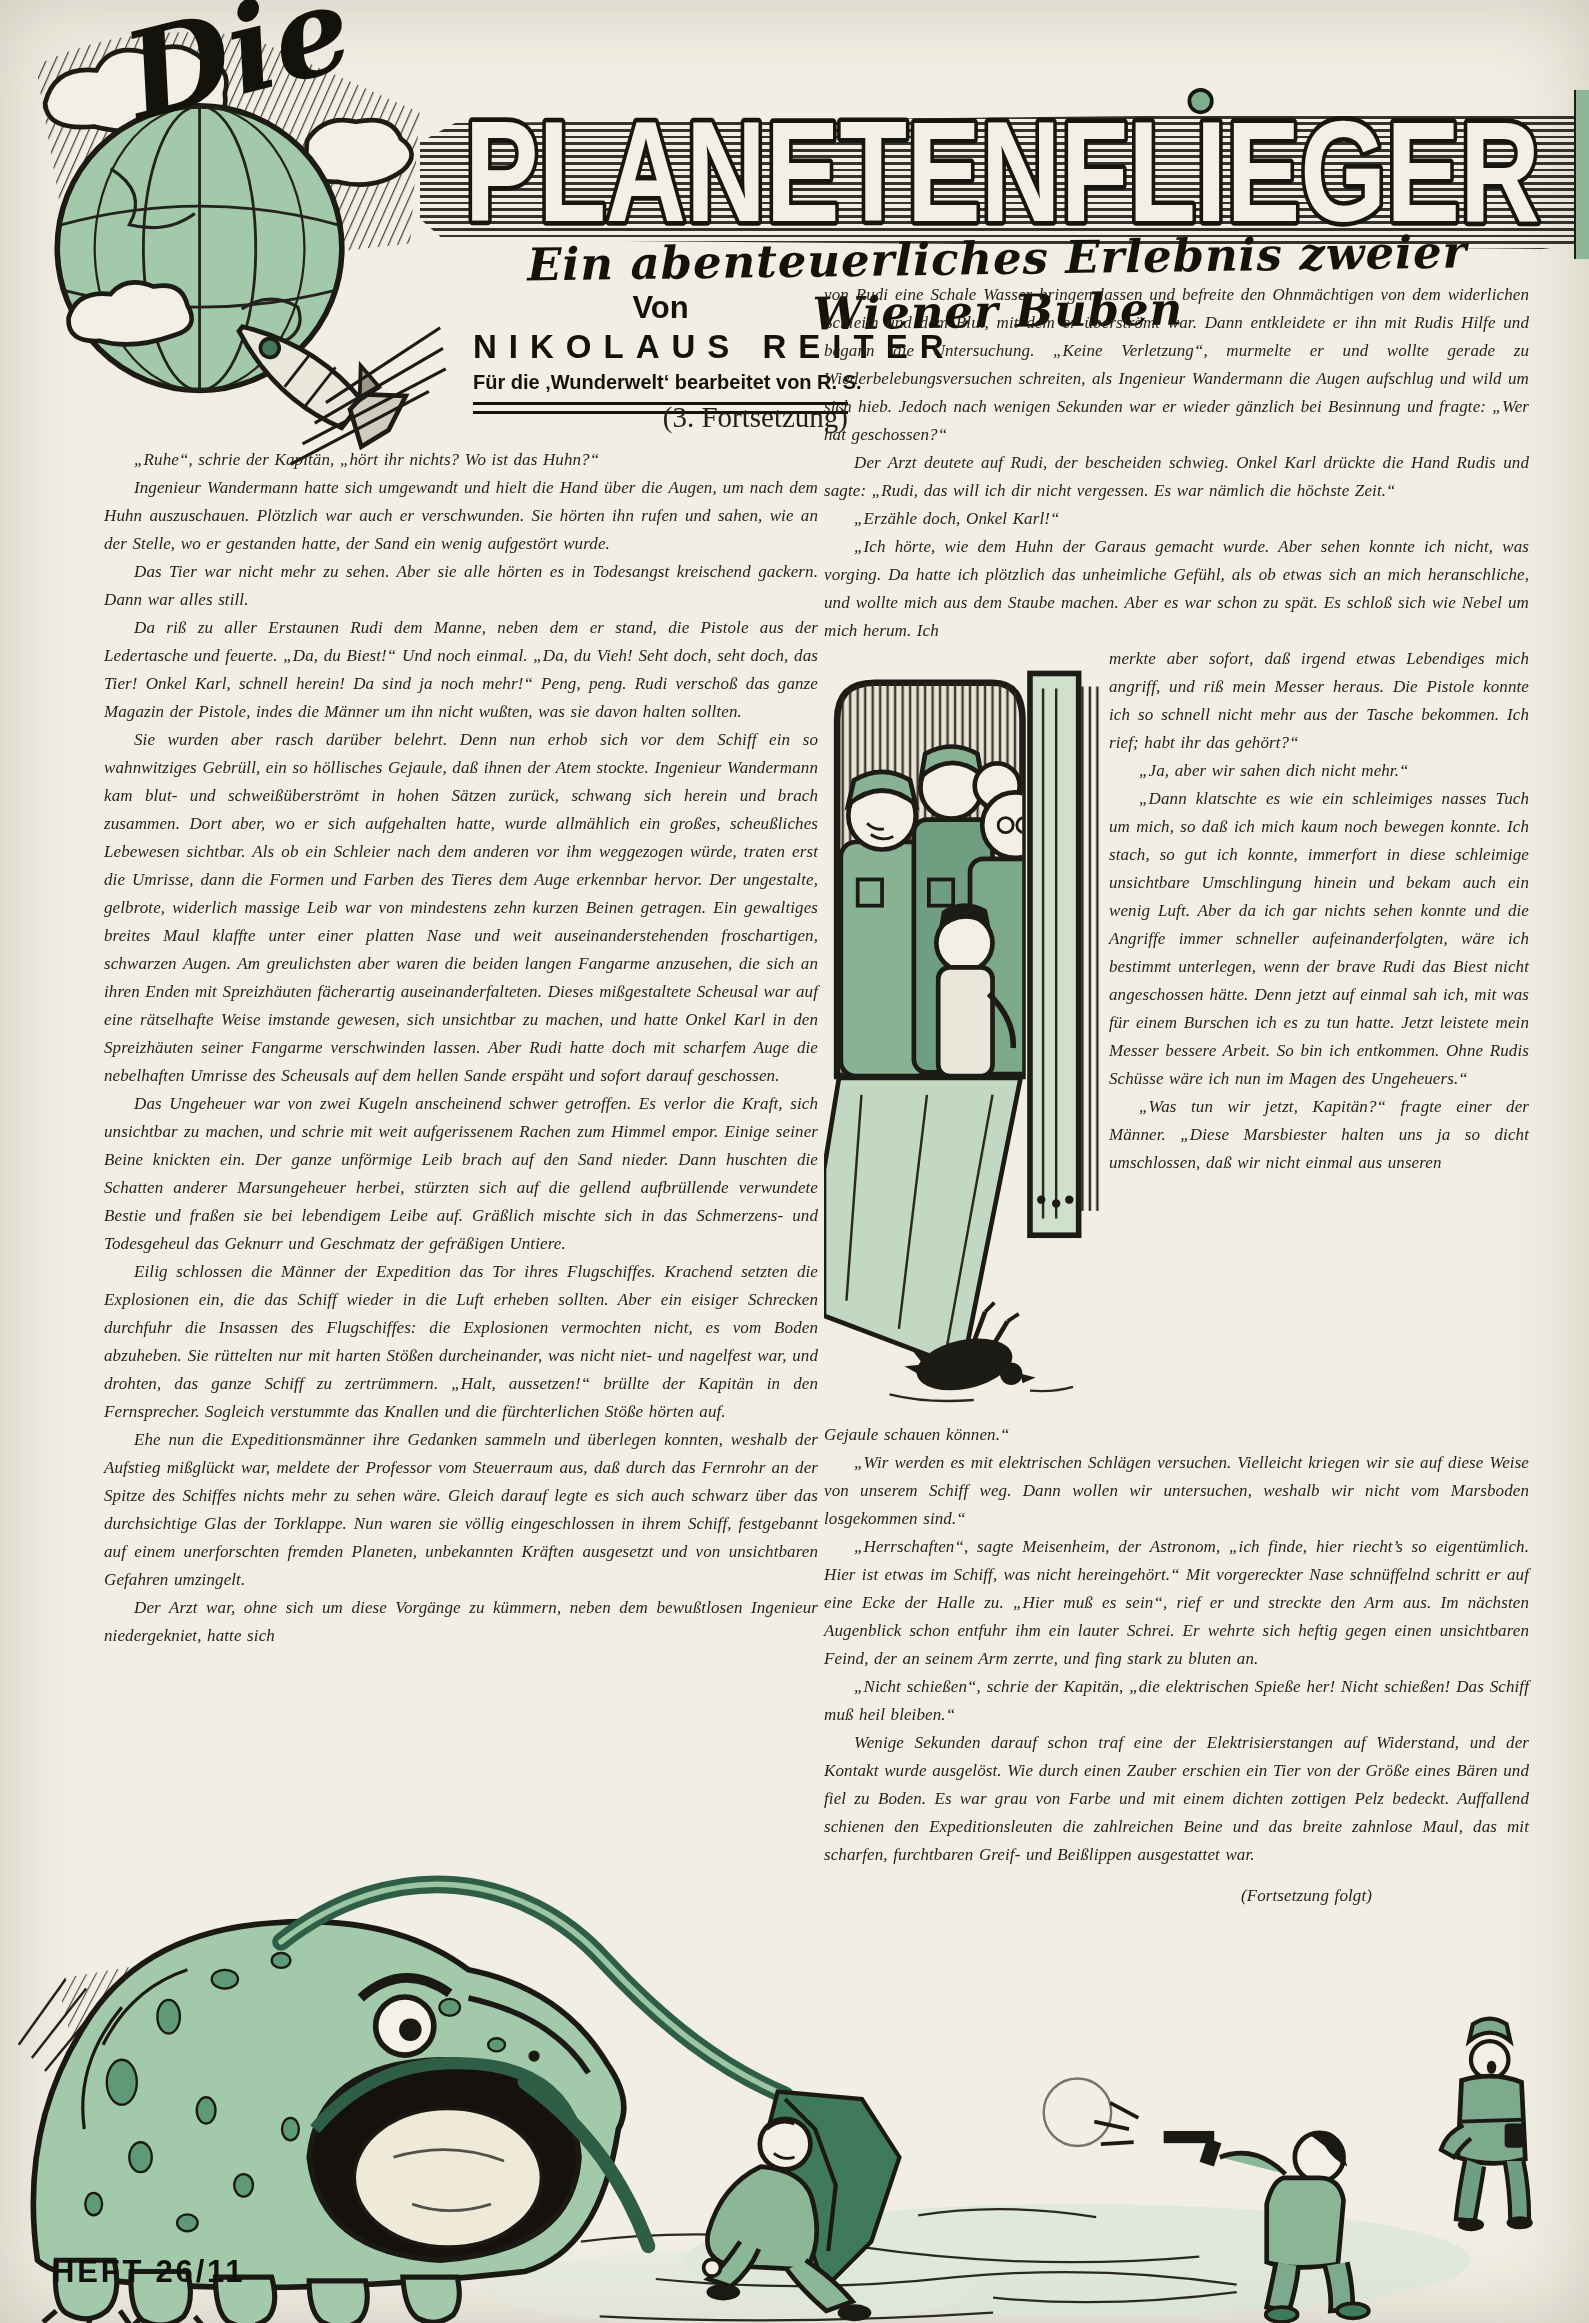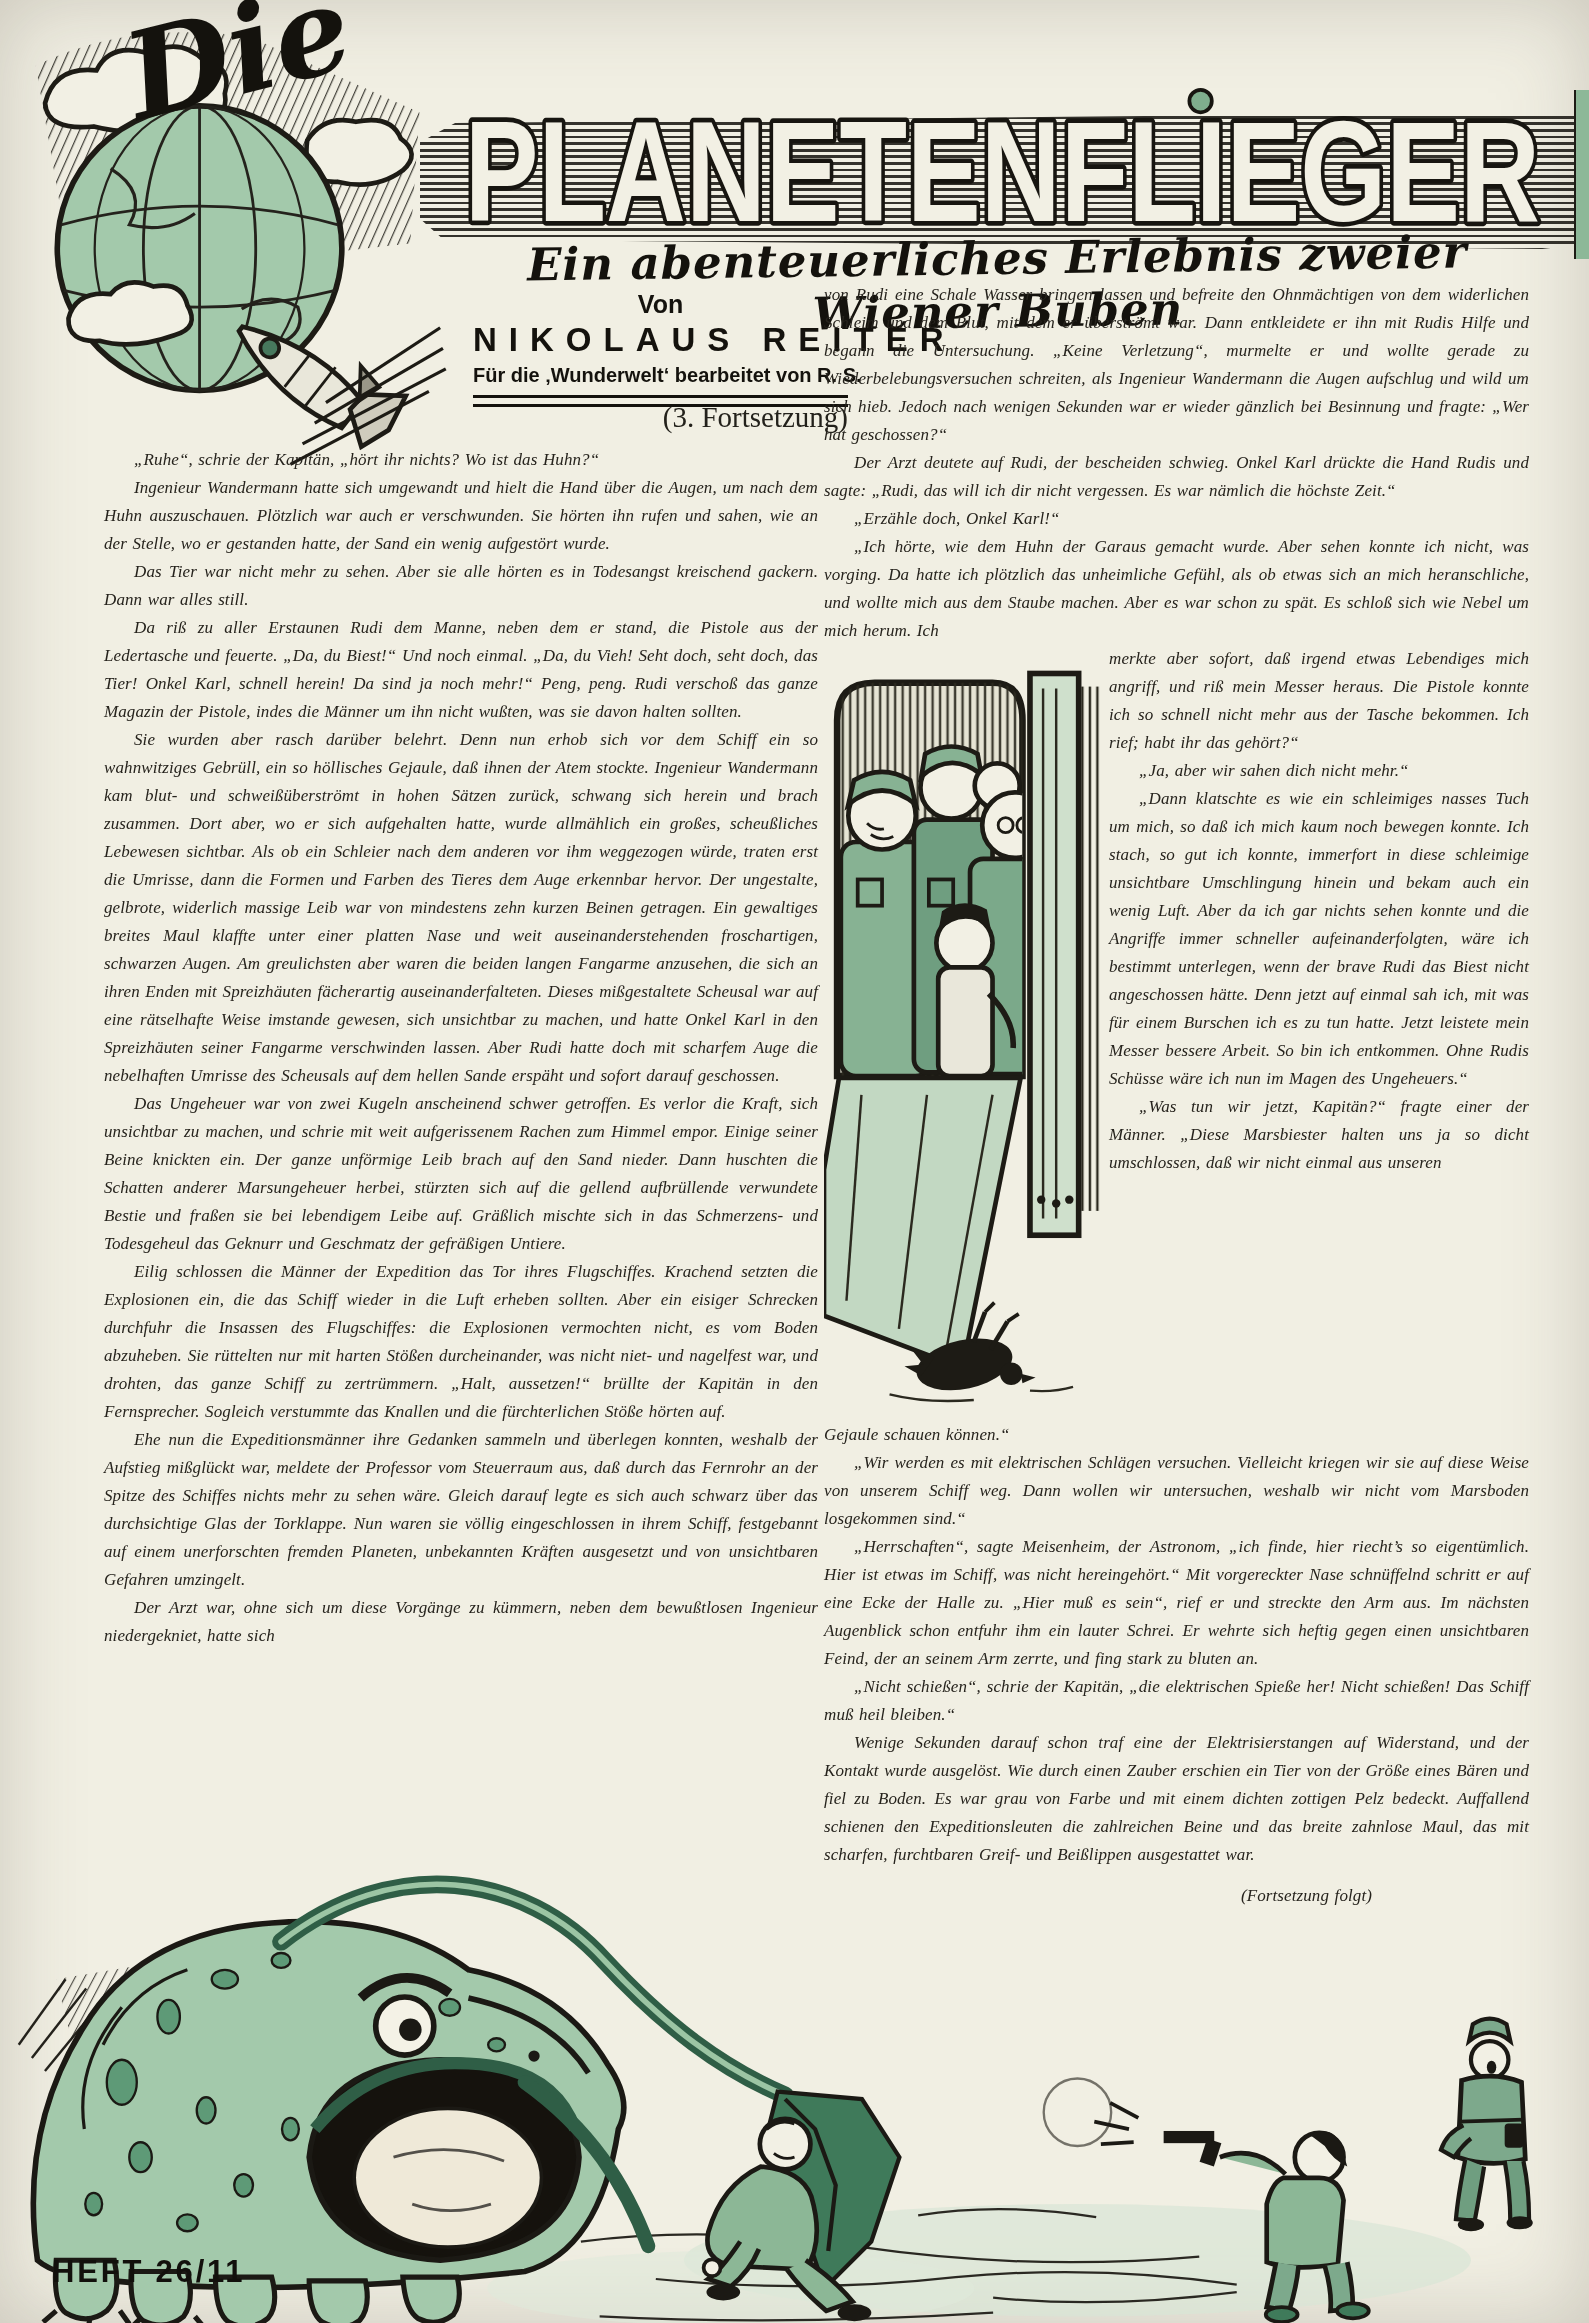--- a/index.html
+++ b/index.html
@@ -10,21 +10,21 @@
   .header-art{position:absolute;left:17px;top:0;width:440px;height:487px;}
   .title-band{position:absolute;left:420px;top:112px;width:1169px;height:137px;
       background:repeating-linear-gradient(to bottom,rgba(26,24,19,0) 0 3.7px,rgba(26,24,19,.88) 3.7px 6.6px);
       clip-path:polygon(0 22%,3% 8%,97% 0,100% 4%,100% 96%,96% 100%,2% 93%,0 78%);}
   .title-svg{position:absolute;left:412px;top:73px;width:1177px;height:187px;}
   .edge-green{position:absolute;right:0;top:90px;width:13px;height:169px;background:#8db898;border-left:2.8px solid #1d1b15;}
   .subtitle{position:absolute;left:440px;top:232px;width:1115px;text-align:center;
       font-family:"DejaVu Serif",serif;font-style:italic;font-weight:bold;font-size:45px;
       letter-spacing:0.9px;color:#14120d;transform:rotate(-.8deg);}
   .byline{position:absolute;left:473px;top:290px;width:375px;text-align:center;color:#14120d;}
-  .byline .von{font-family:"Liberation Sans",sans-serif;font-weight:bold;font-size:25px;text-align:center;}
+  .byline .von{font-family:"Liberation Sans",sans-serif;font-weight:bold;font-size:31px;text-align:center;}
   .byline .author{font-family:"Liberation Sans",sans-serif;font-weight:bold;font-size:33px;letter-spacing:12px;margin-top:1.9px;white-space:nowrap;}
   .byline .credit{font-family:"Liberation Sans",sans-serif;font-weight:bold;font-size:20px;margin-top:5.6px;white-space:nowrap;}
   .byline-rule{margin-top:7.5px;height:5.6px;border-top:3.3px solid #14120d;border-bottom:3.3px solid #14120d;}
   .installment{position:absolute;left:473px;top:401px;width:375px;text-align:right;font-size:29px;color:#23211b;}
   
   .col{position:absolute;font-size:17px;line-height:28px;text-align:justify;
        word-spacing:.07em;letter-spacing:0.1px;hyphens:auto;font-style:italic;-webkit-hyphens:auto;}
   .col p{margin:0;text-indent:30px;}
   .col p.noindent{text-indent:0;}
   .col-left{left:104px;top:446px;width:714px;height:1419px;}

